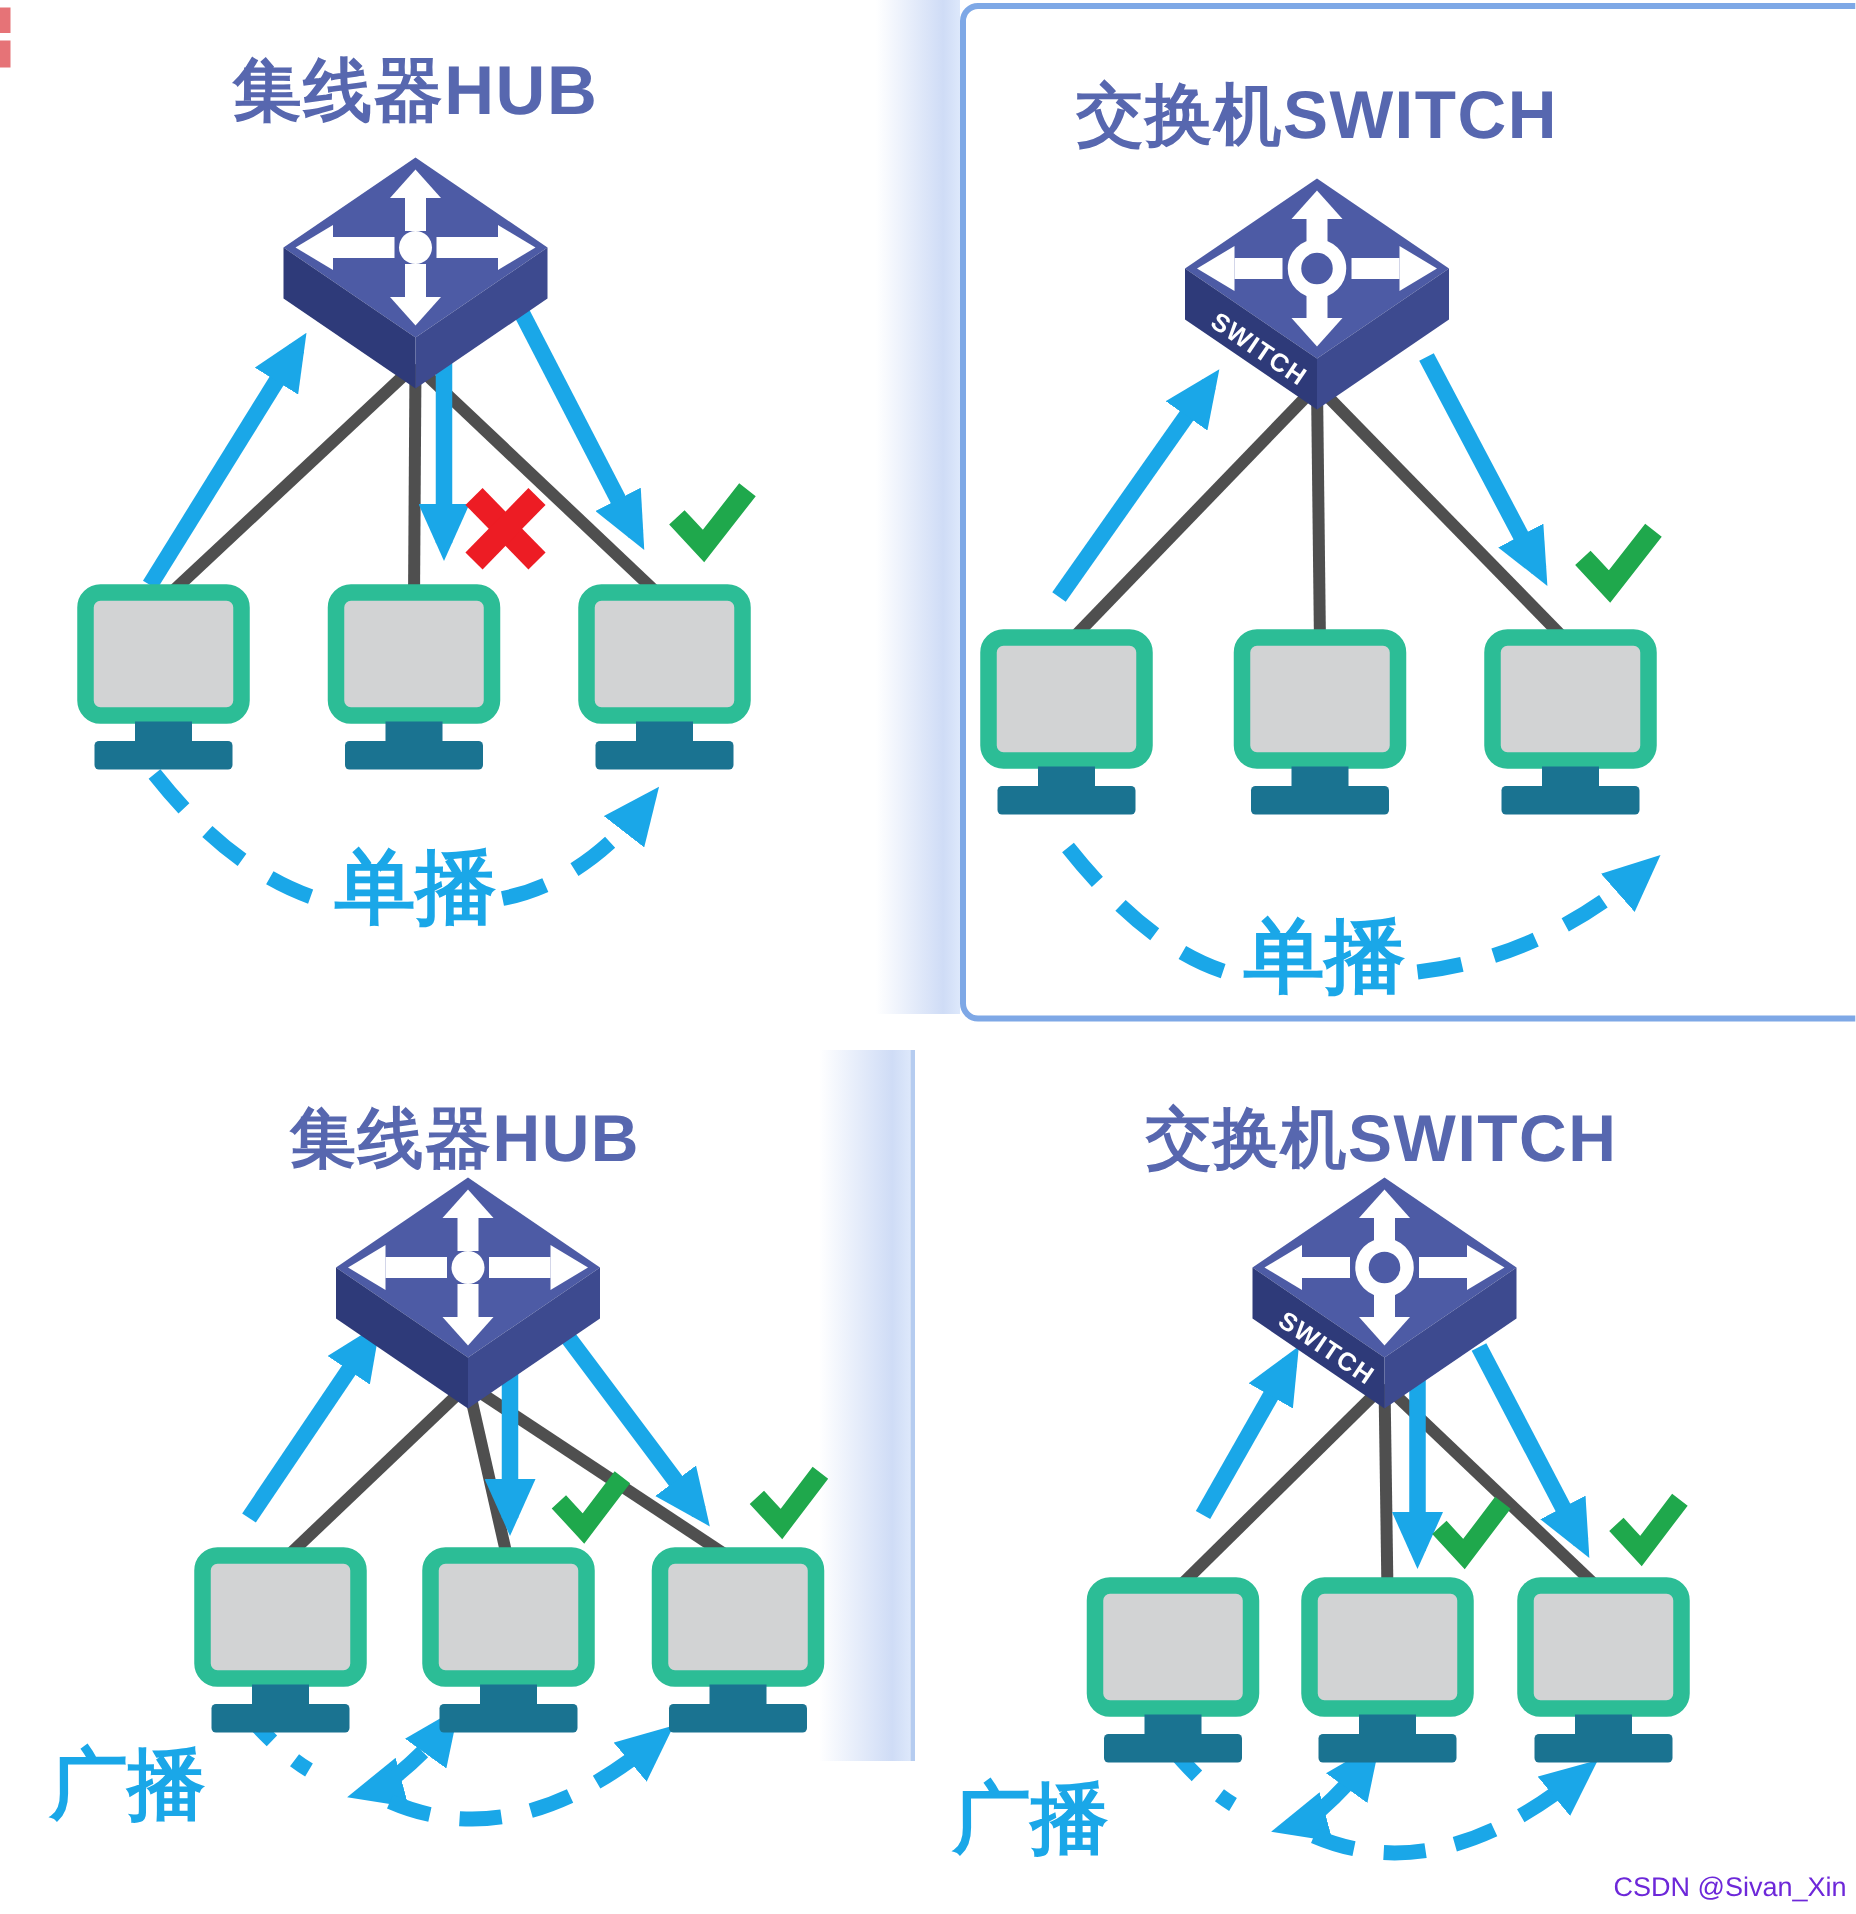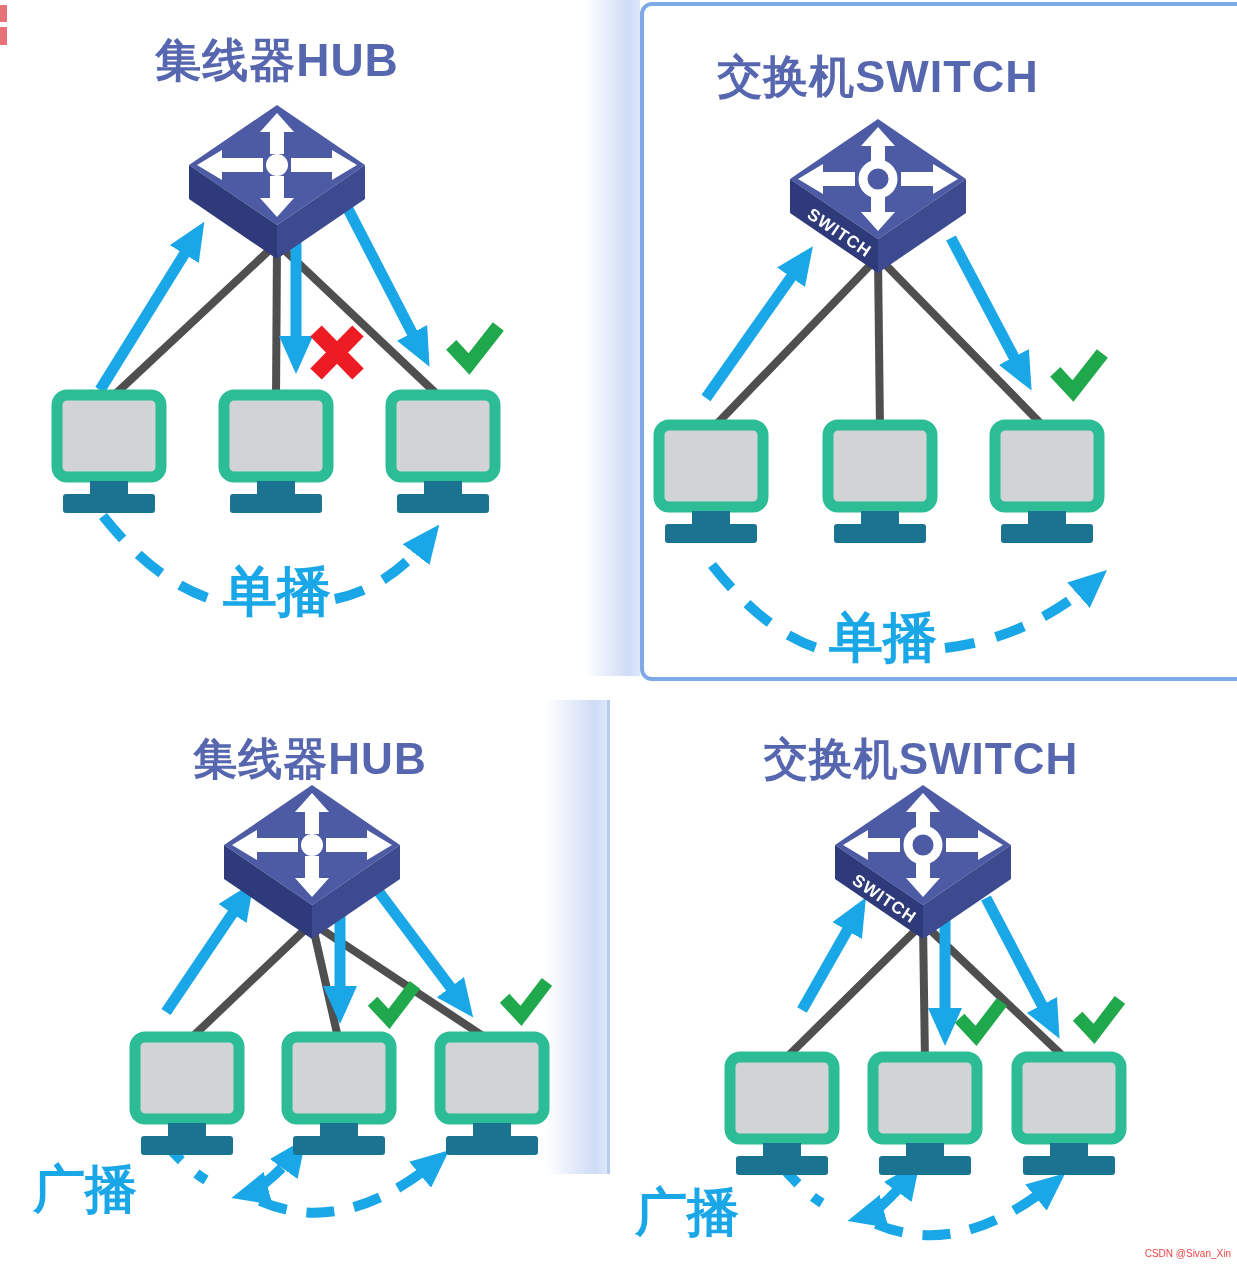--- a/index.html
+++ b/index.html
@@ -6,21 +6,21 @@
   #canvas{position:relative;width:1237px;height:1276px;background:#ffffff;overflow:hidden;
           font-family:"Liberation Sans","DejaVu Sans",sans-serif;}
   #canvas svg{display:block;}
   .layer{position:absolute;left:0;top:0;}
   .card{position:absolute;background:#ffffff;border:4px solid #7ea8e6;border-radius:12px;}
   .fade-strip{position:absolute;background:linear-gradient(90deg,rgba(255,255,255,0) 0%,#cfdcf6 80%,#dde8fb 100%);}
   .fade-strip.edged{border-right:3px solid #b5ccf0;}
   .title{position:absolute;transform:translateX(-50%);font-weight:bold;color:#5767af;
          white-space:nowrap;letter-spacing:1px;}
   .blabel{position:absolute;transform:translateX(-50%);font-weight:bold;color:#1aa7e8;white-space:nowrap;}
-  .watermark{position:absolute;color:#ef4444;font-size:10px;}
+  .watermark{position:absolute;color:#6d28d9;font-size:18px;}
   .redmark{position:absolute;left:0;width:7px;background:#e25b5f;opacity:.85;}
 </style>
 </head>
 <body>
 
 <div id="canvas">
 
   <div class="card" style="left:640px;top:2px;width:610px;height:671px;"></div>
 
   <div class="fade-strip" style="left:584px;top:0;width:56px;height:676px;"></div>

